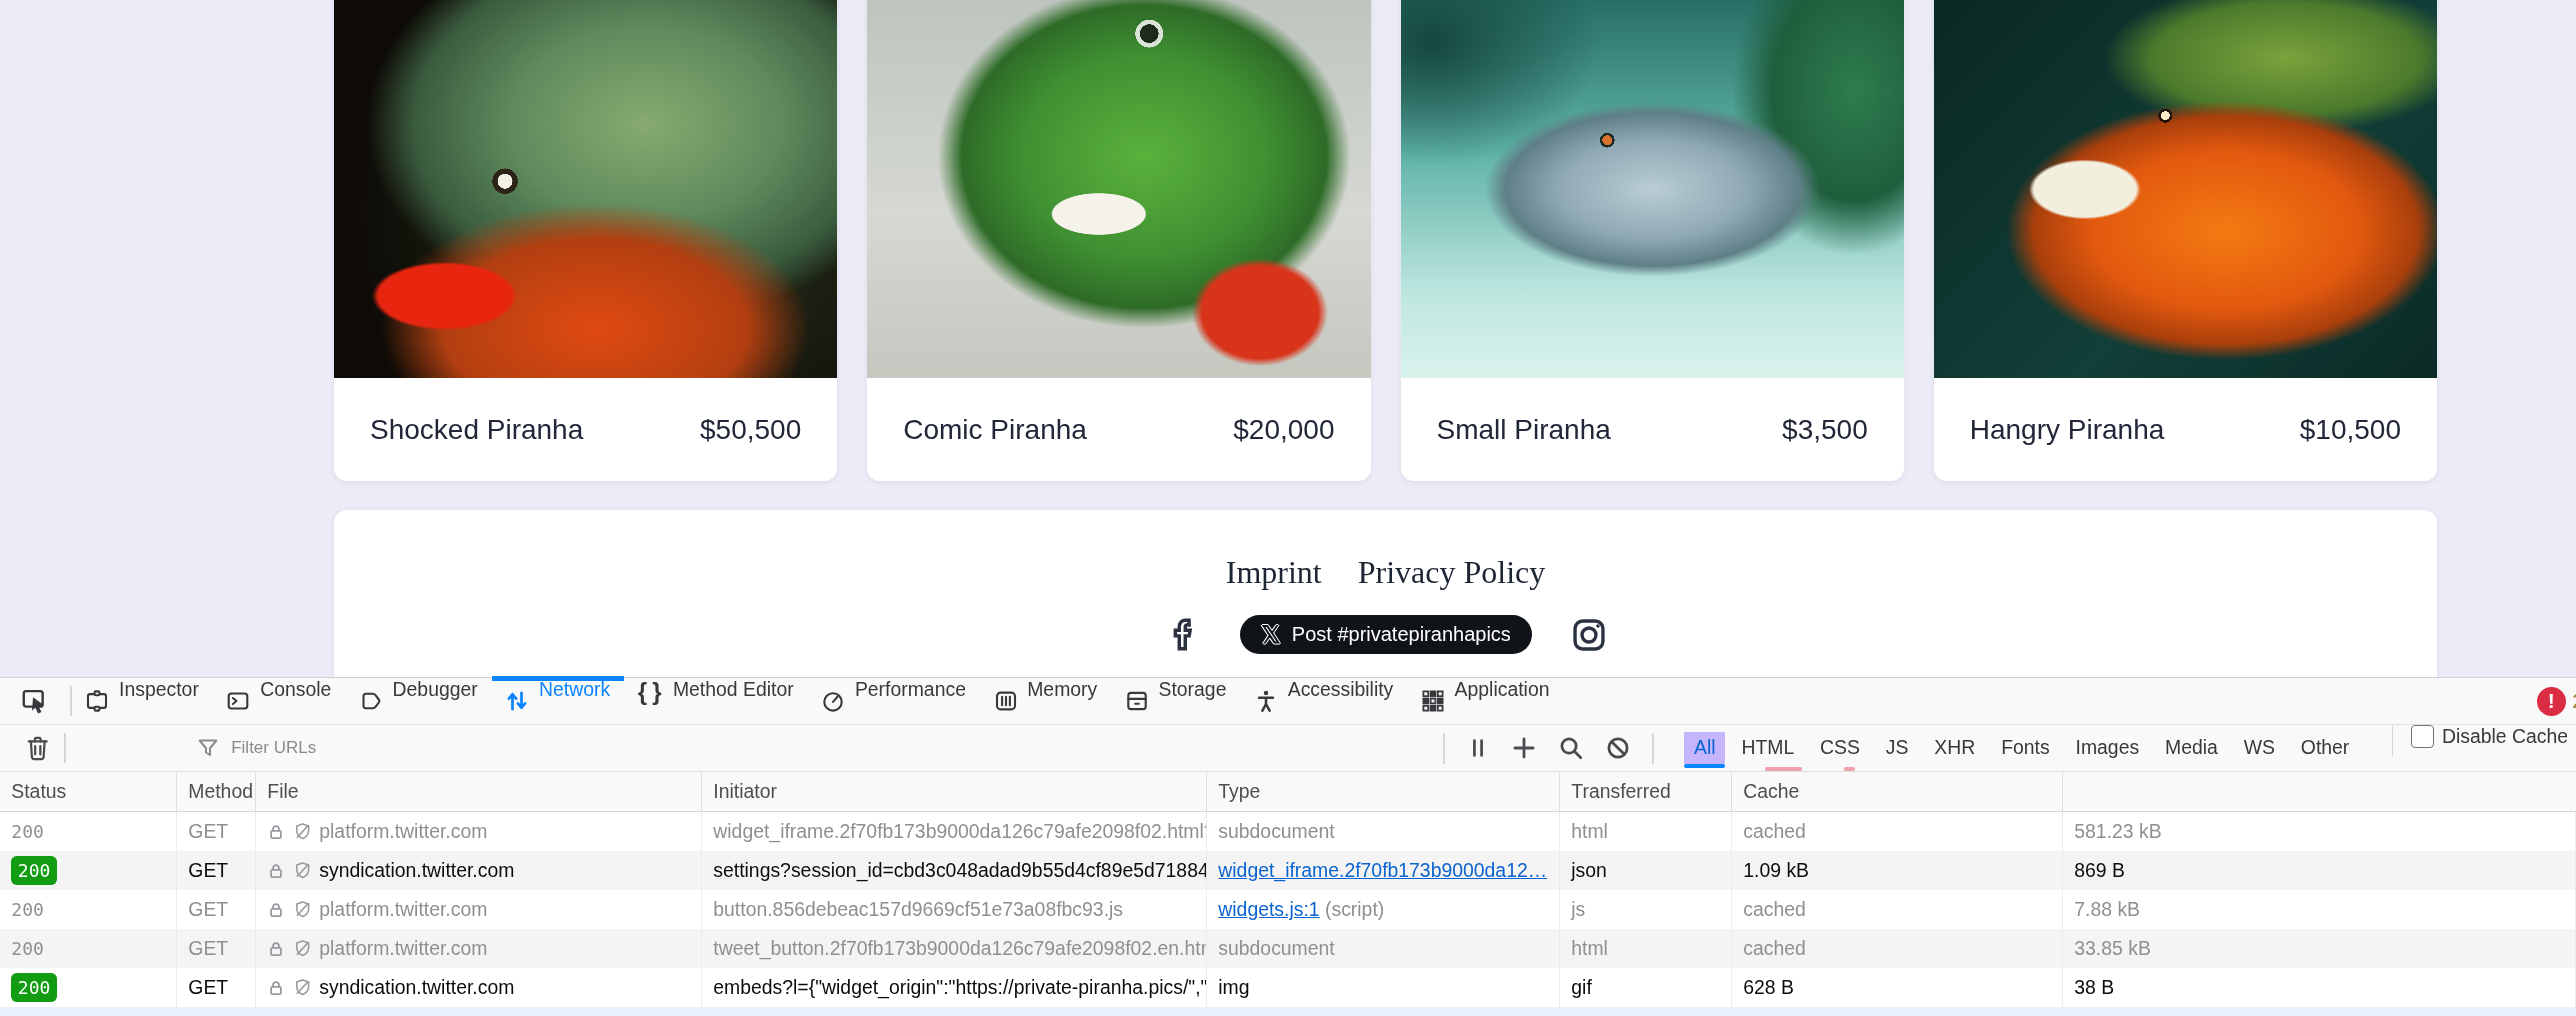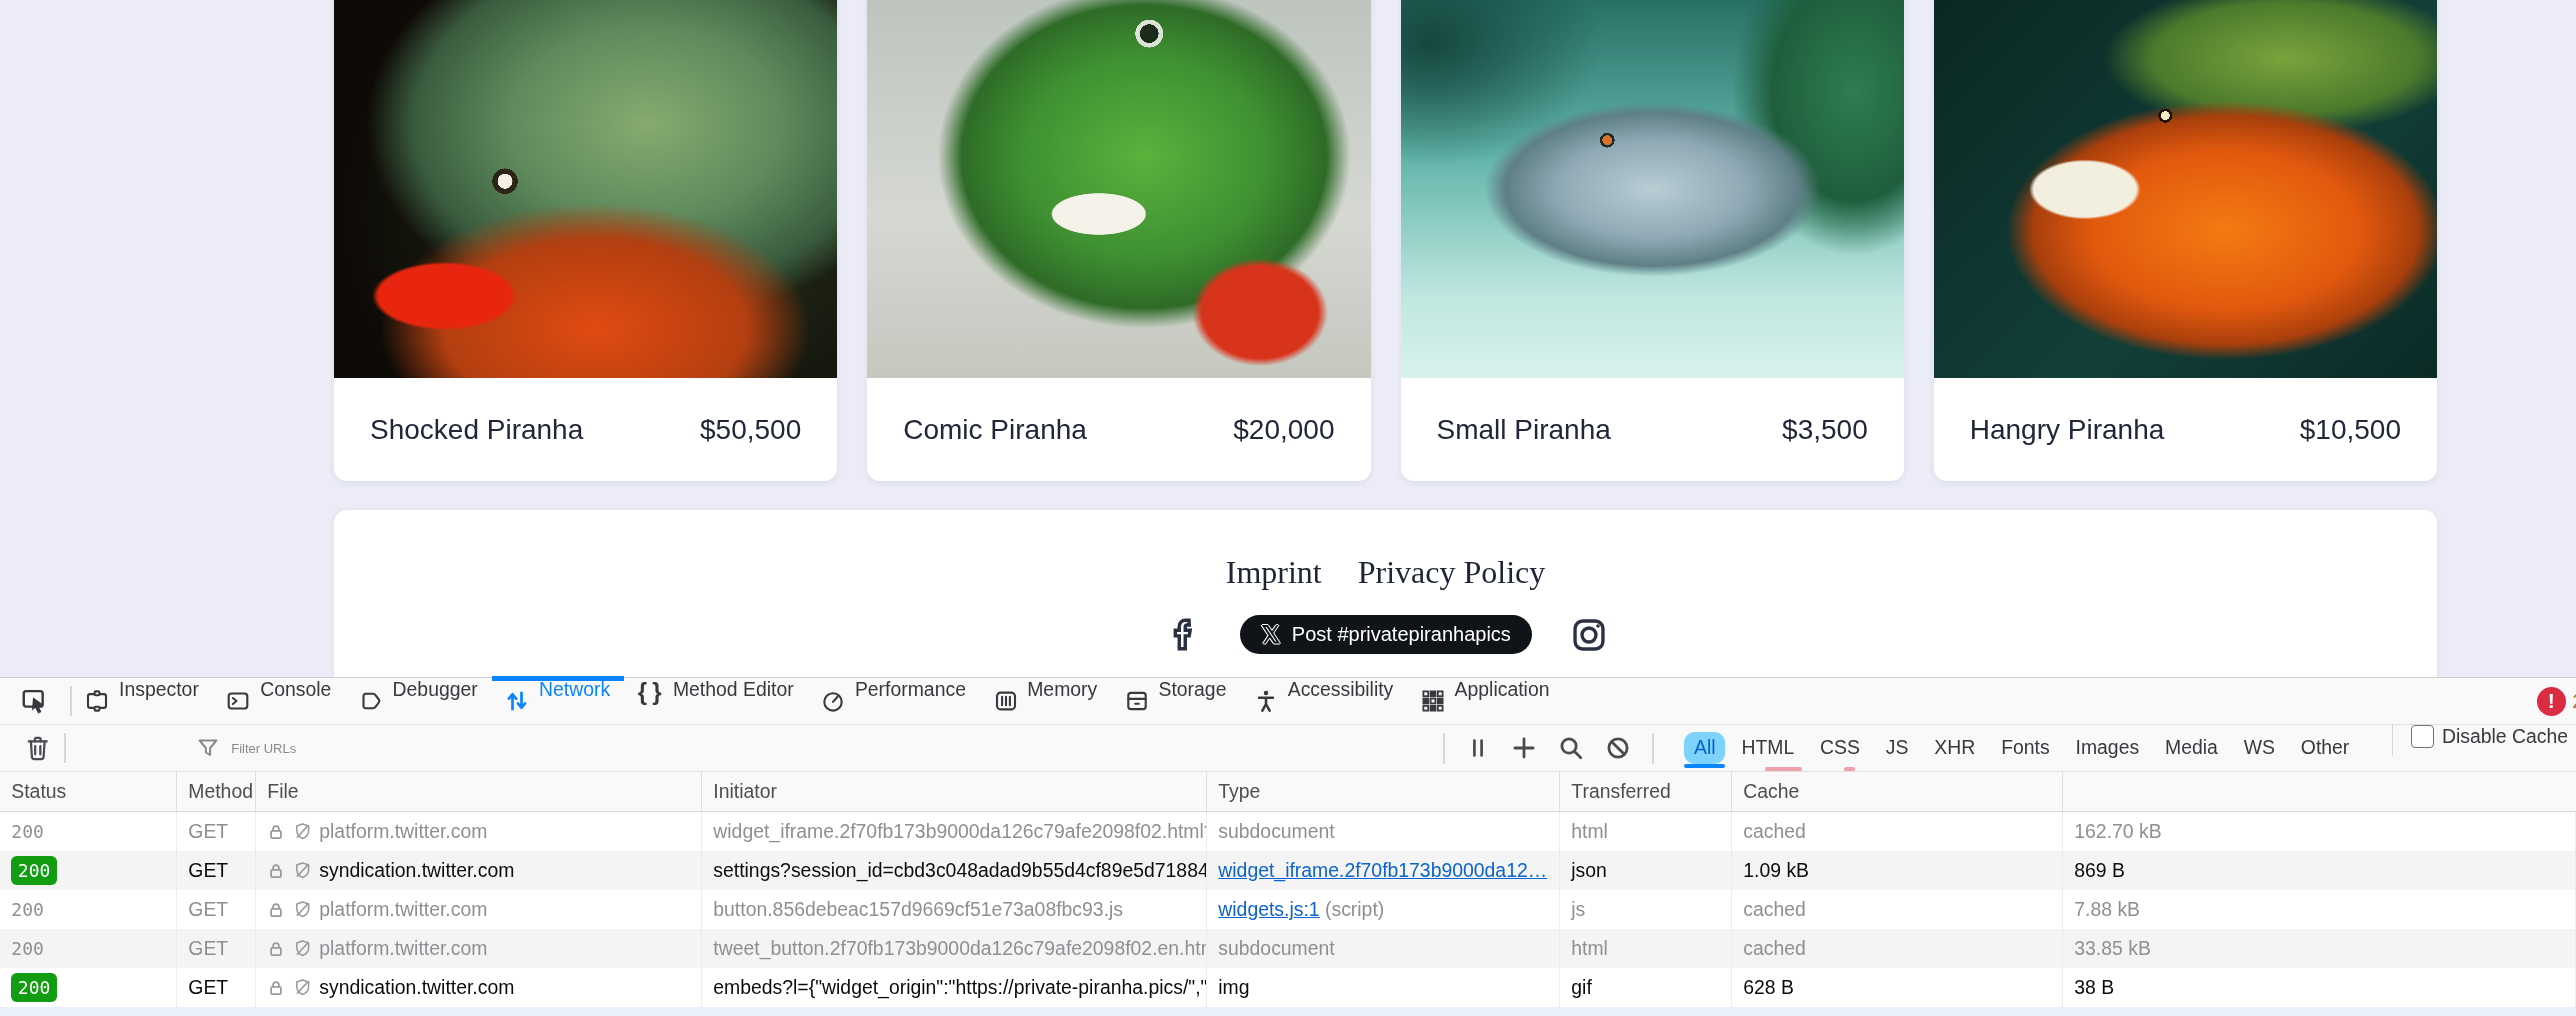--- a/index.html
+++ b/index.html
@@ -76,28 +76,28 @@
   .braces{font-size:24px;font-weight:700;letter-spacing:1.6px;}
   .err-group{margin-left:auto;margin-right:-8px;display:flex;align-items:center;gap:6.5px;padding-right:0;}
   .err-badge{width:29px;height:29px;border-radius:50%;background:var(--error-red,#da2c43);color:#fff;
              display:flex;align-items:center;justify-content:center;font-weight:700;font-size:21px;}
   .err-count{color:#9c7e2c;font-size:21px;}
 
   .filterbar{height:47px;background:#f9f9fa;border-bottom:1.6px solid #e0e0e2;display:flex;
              align-items:stretch;padding-left:11.3px;}
   .trash-btn{width:53px;display:flex;align-items:center;justify-content:center;}
   .filter-input-wrap{display:flex;align-items:center;gap:11.3px;margin-left:130px;flex:1;}
-  .filter-input{border:none;outline:none;background:transparent;font-size:13px;
+  .filter-input{border:none;outline:none;background:transparent;font-size:17px;
                 font-family:"Liberation Sans",sans-serif;color:#38383d;width:486px;}
   .filter-input::placeholder{color:#8a8a8e;}
   .fb-icons{display:flex;align-items:center;gap:21px;padding:0 16px;}
   .filter-pills{display:flex;align-items:center;gap:6.5px;padding:0 14.6px;}
   .filter-btn{padding:4px 9.7px 5.7px;position:relative;color:#38383d;background:none;border:none;
               font-size:19.4px;font-family:"Liberation Sans",sans-serif;white-space:nowrap;}
-  .filter-btn.active{background:#7dd3fc;border-radius:11px;color:var(--active-filter-blue,#0562d2);}
+  .filter-btn.active{background:#c4b5fd;border-radius:1px;color:var(--active-filter-blue,#0562d2);}
   .filter-btn.active::after{content:"";position:absolute;left:0;right:0;bottom:-3.2px;height:4px;
                             border-radius:2.4px;background:var(--accent-blue,#0a84ff);}
   .cache-wrap{display:flex;gap:8px;padding:0 8px 0 18px;}
   .checkbox{width:23px;height:23px;border:1.6px solid #71717a;border-radius:4px;background:#fff;flex:none;}
 
   .nettable{position:relative;height:244px;}
   .grid-row{display:grid;grid-template-columns:177px 79px 446px 505px 353px 172px 331px auto;}
   .thead{height:40px;line-height:39px;background:#f9f9fa;border-bottom:1.6px solid #d7d7db;color:#4d4d52;}
   .thead .c{border-right:1.6px solid #dedee1;}
   .c{padding-left:11.3px;overflow:hidden;white-space:nowrap;}
@@ -392,21 +392,21 @@
               <path d="M8 1.6 L12.9 3.3 V6.9 C12.9 10 10.9 12.6 8 13.7 C5.1 12.6 3.1 10 3.1 6.9 V3.3 Z"></path>
               <path d="M3.2 13 L12.8 2.6"></path>
             </svg>
         </span>
         <span>platform.twitter.com</span>
       </div>
       <div class="c">widget_iframe.2f70fb173b9000da126c79afe2098f02.html?origi</div>
       <div class="c">subdocument</div>
       <div class="c">html</div>
       <div class="c">cached</div>
-      <div class="c">162.70 kB</div>
+      <div class="c">581.23 kB</div>
     </div>
 
     <div class="grid-row row alt">
       <div class="c">
         <span class="status-badge">200</span>
       </div>
       <div class="c">GET</div>
       <div class="c domain-c">
         <span class="icon">
           <svg width="18" height="18" viewBox="0 0 16 16" fill="none" stroke="#9a9aa0" stroke-width="1.6">

